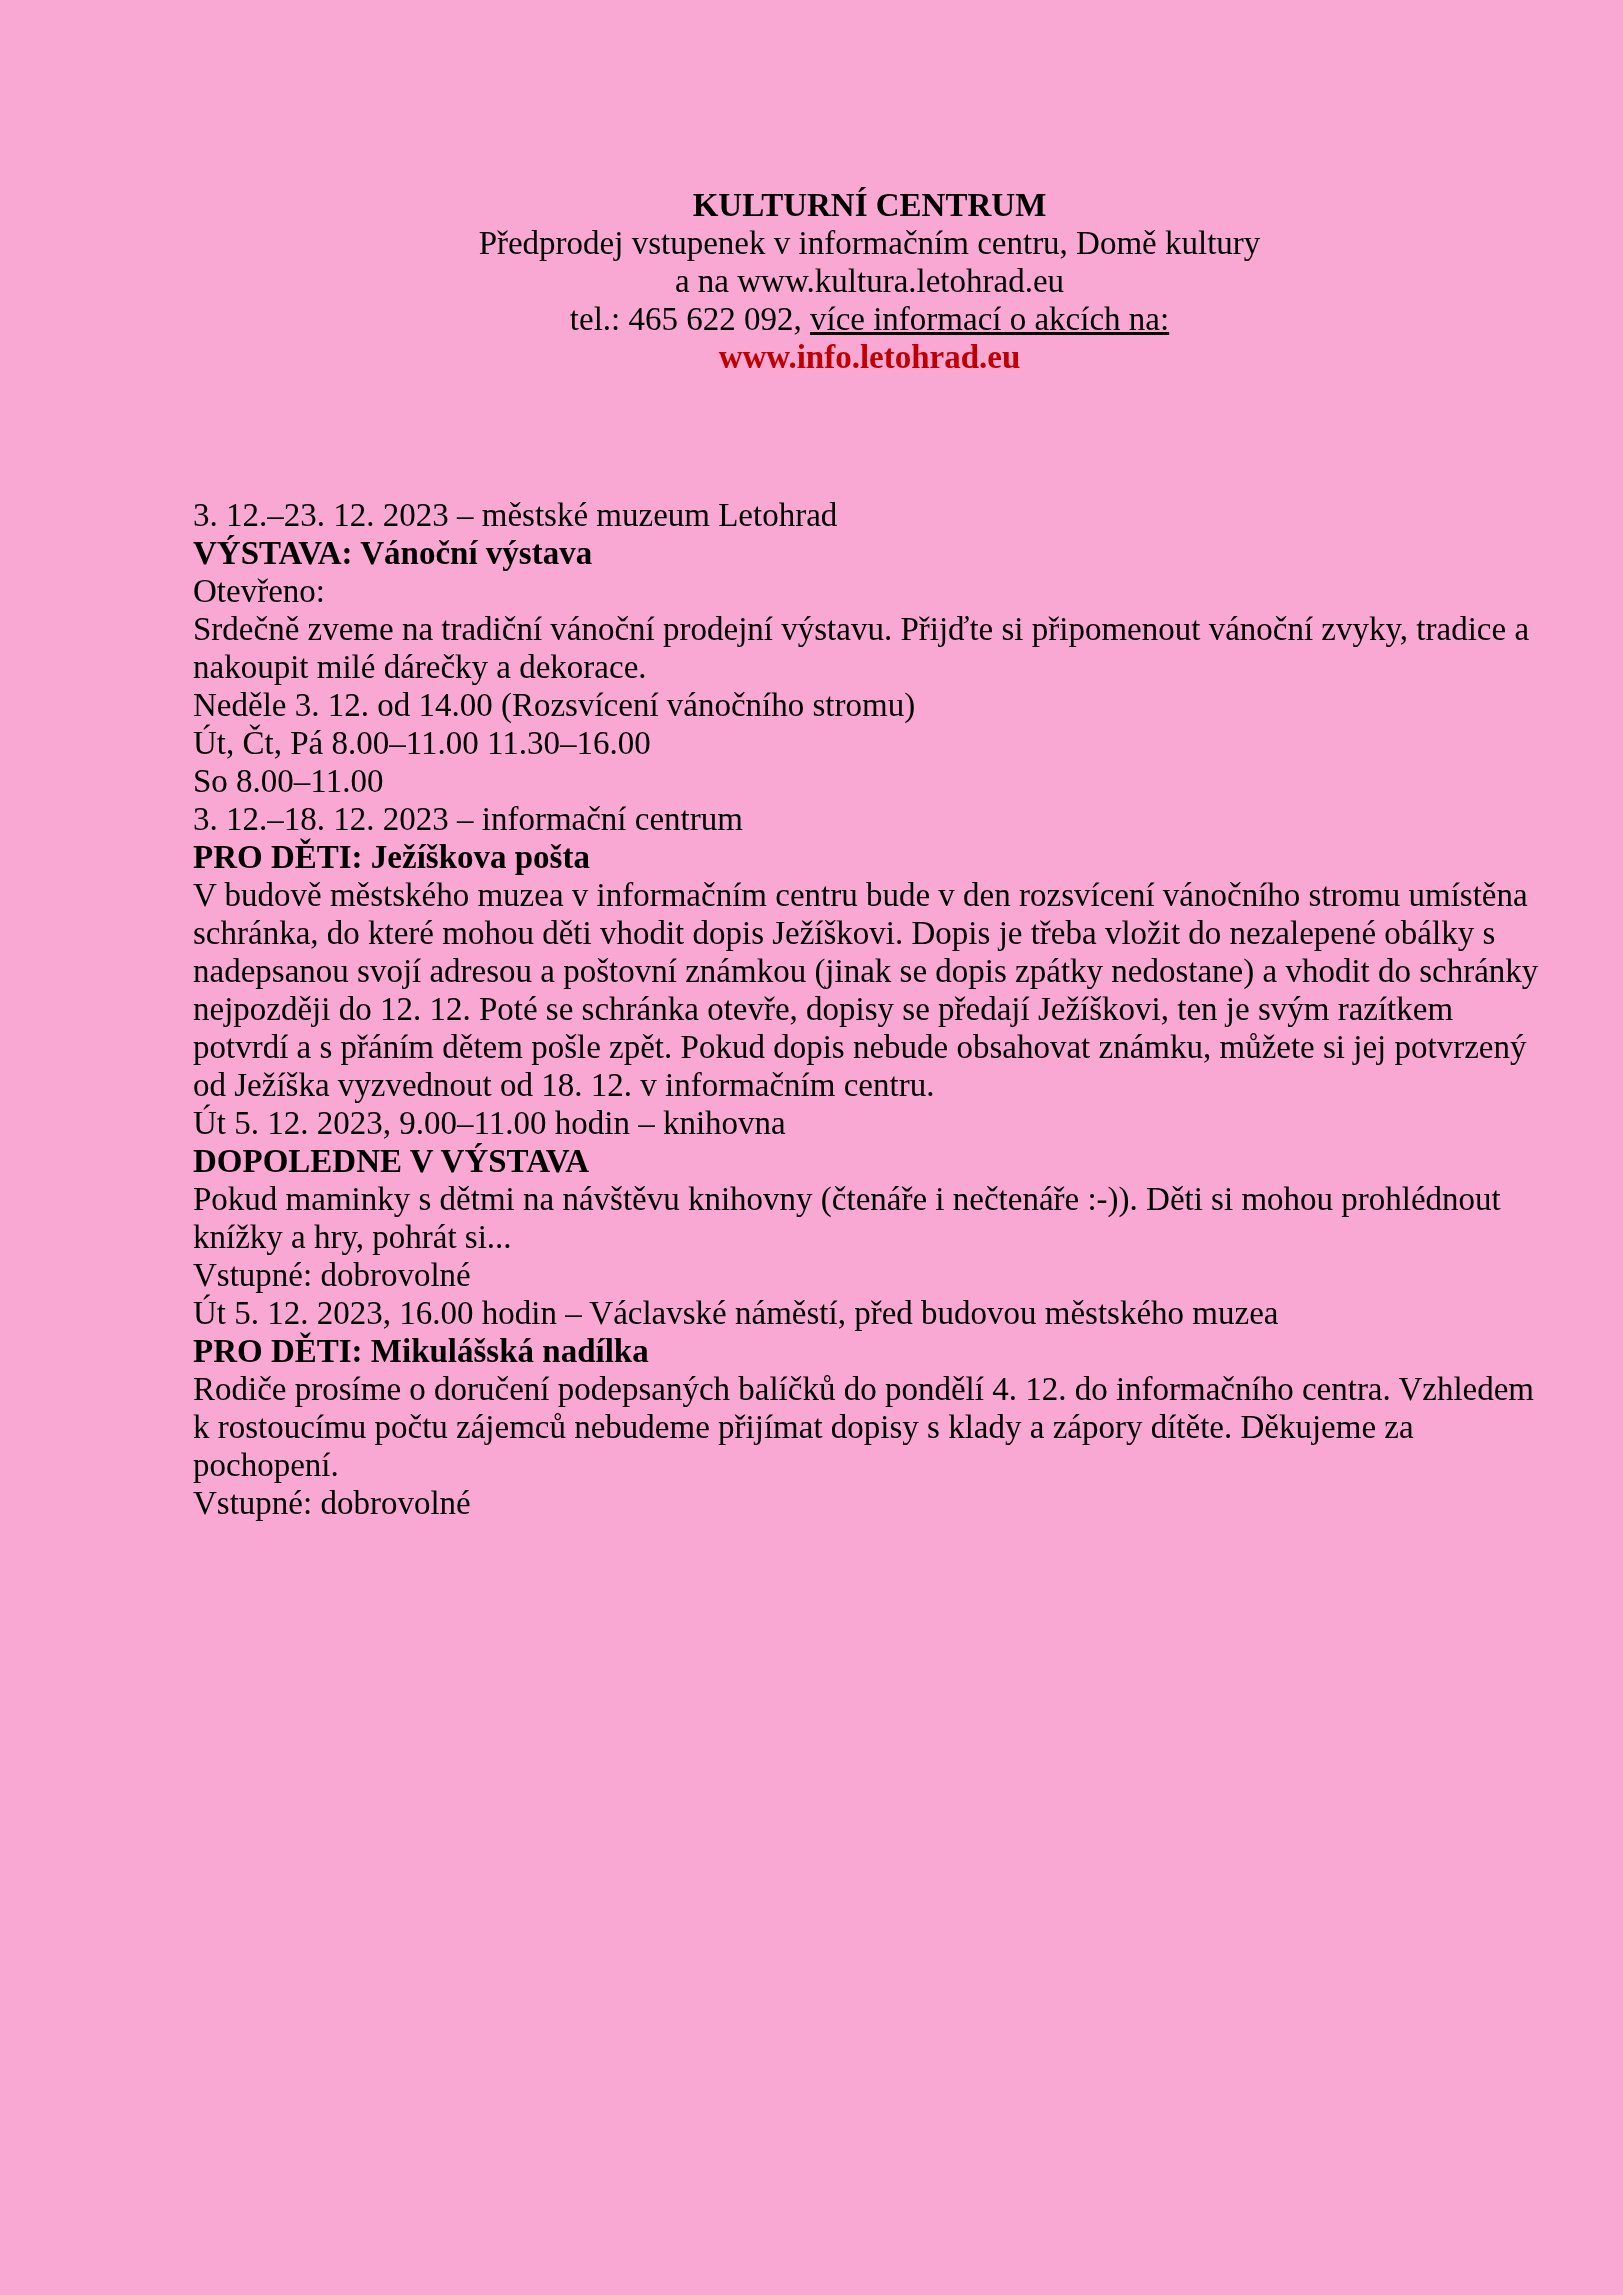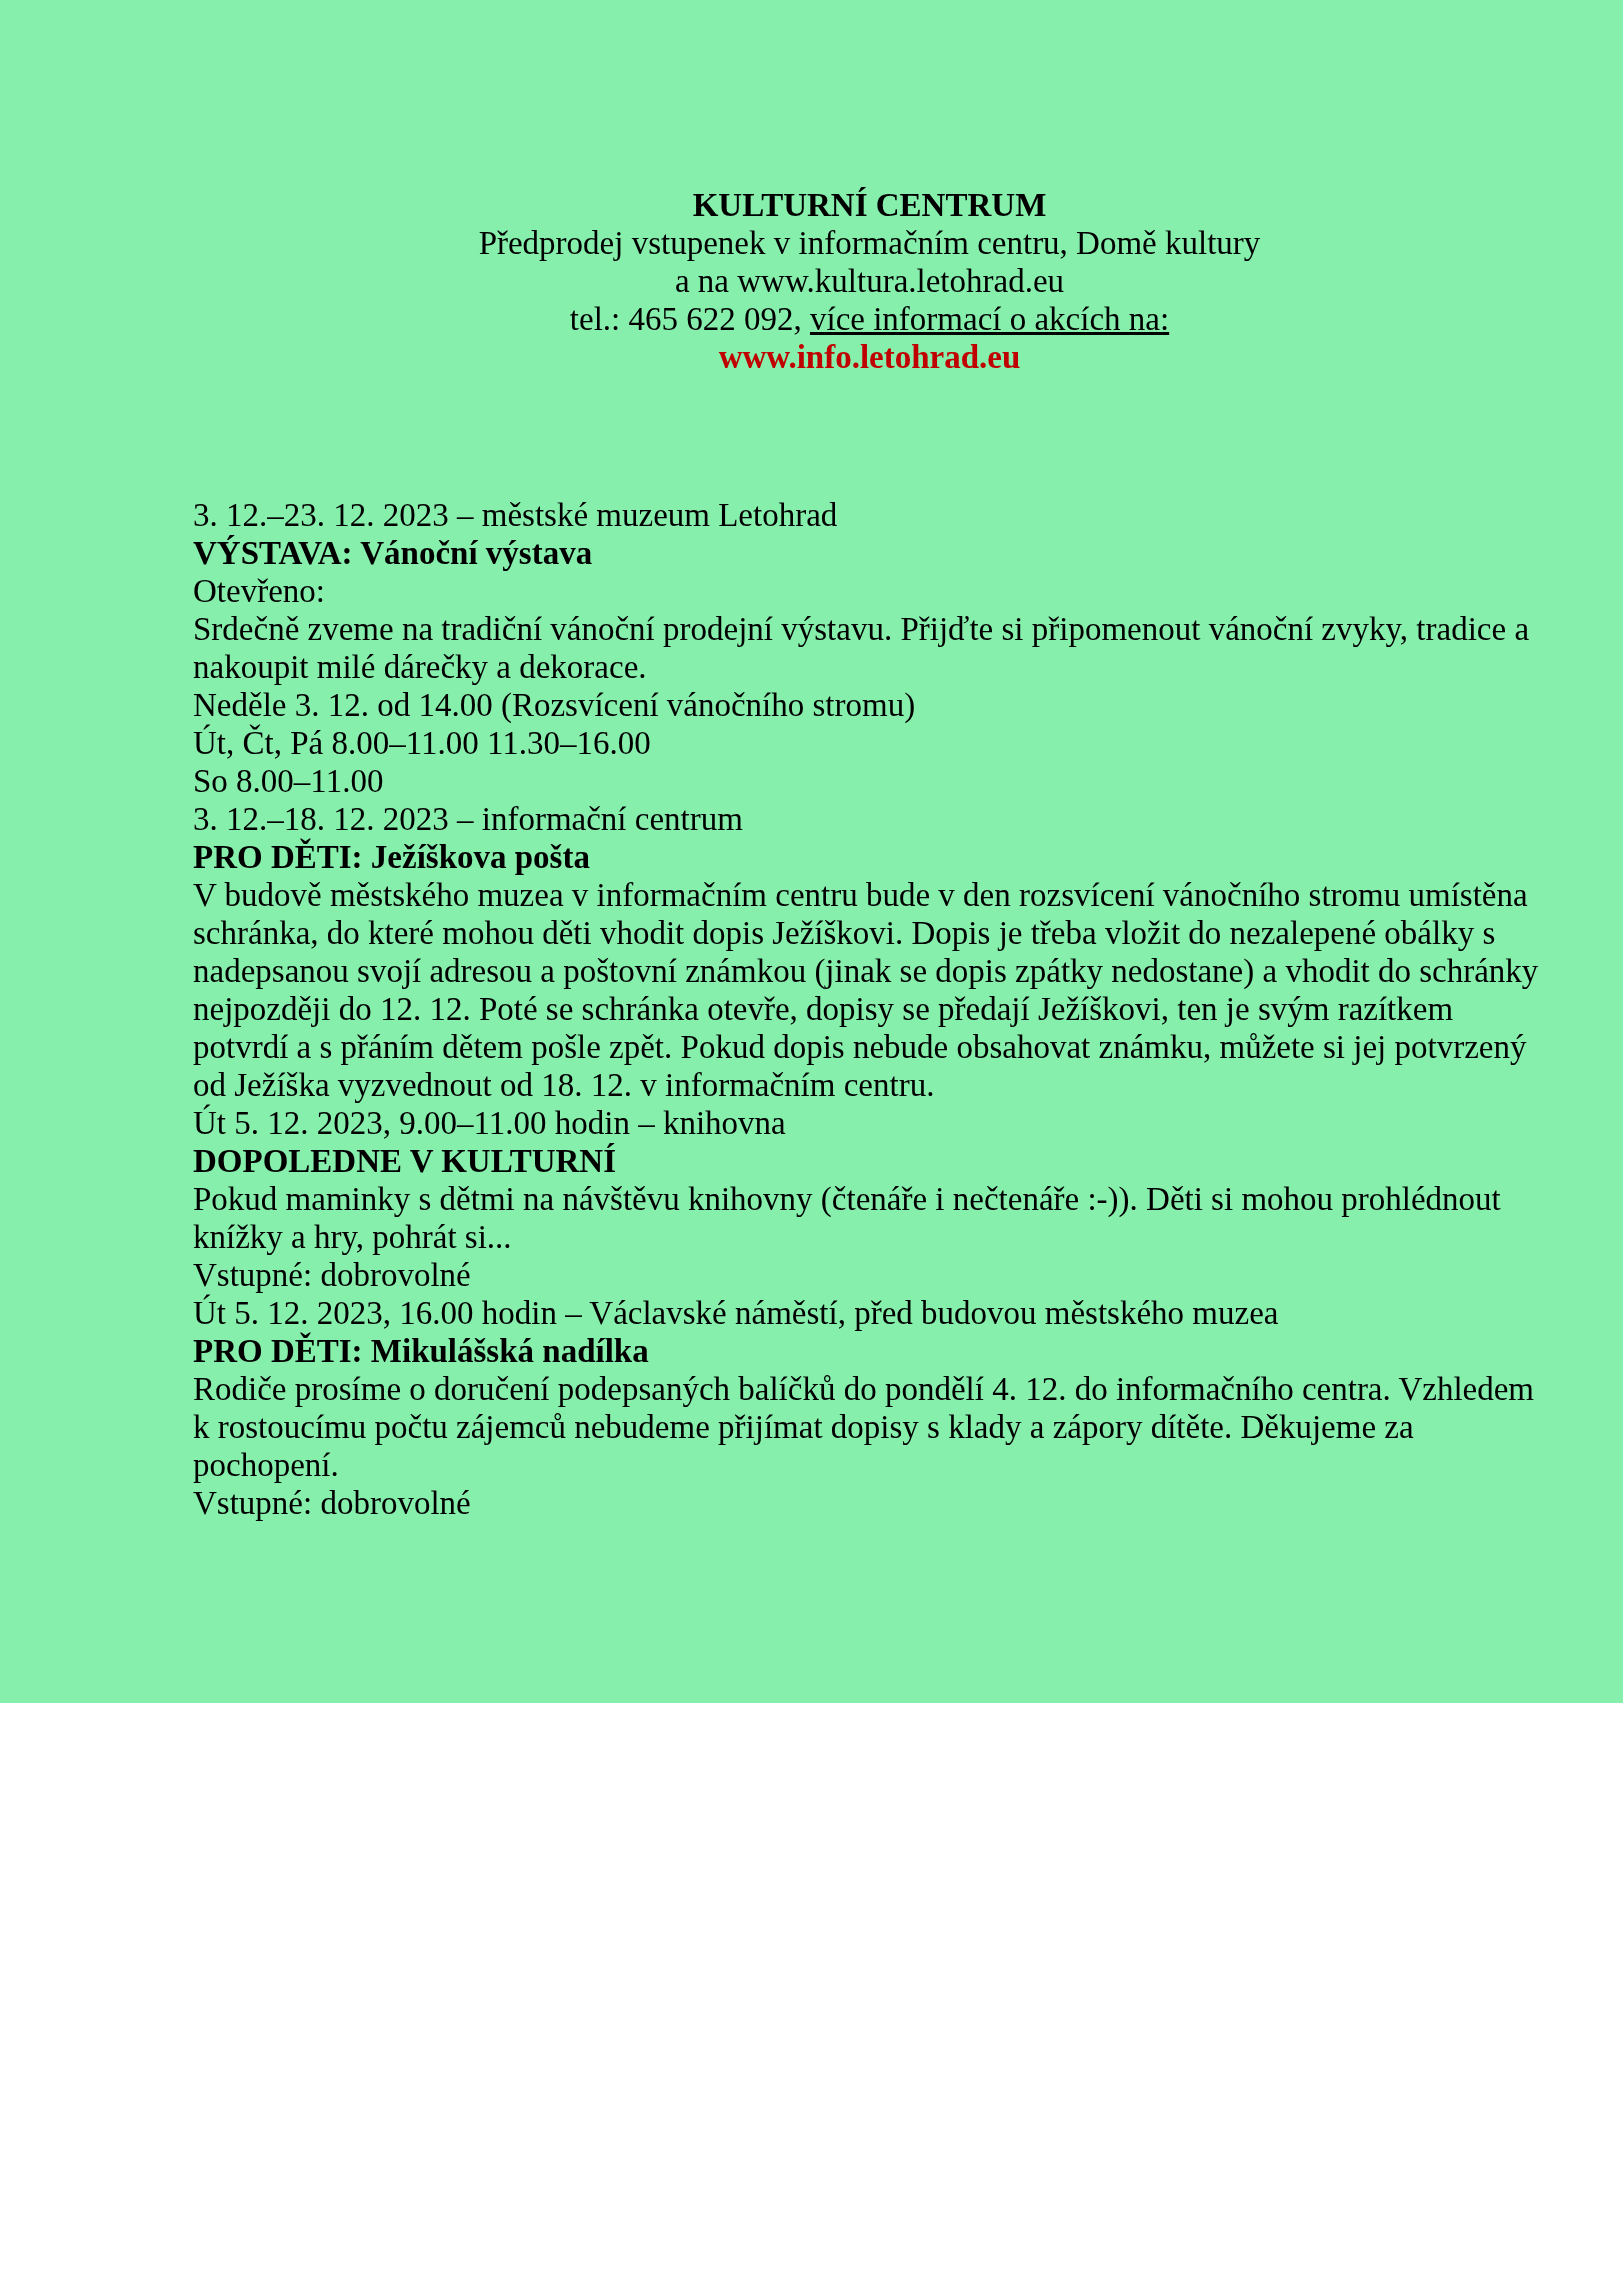--- a/index.html
+++ b/index.html
@@ -7,22 +7,22 @@
   body {
     width: 1623px;
     height: 2295px;
     position: relative;
     overflow: hidden;
     font-family: "Liberation Serif", "DejaVu Serif", serif;
     color: #000000;
   }
   .page {
     width: 1623px;
-    height: 1703px;
-    background: #86efac;
+    height: 2295px;
+    background: #f9a8d4;
     padding: 186px 77px 0 193px;
   }
   .page p, .page .line {
     font-size: 33px;
     line-height: 38px;
     margin: 0;
   }
   .doc-header { text-align: center; }
   .bold { font-weight: bold; }
   .underline { text-decoration: underline; text-align: center; }
@@ -57,21 +57,21 @@
     </section>
 
     <section class="event">
       <p>3. 12.–18. 12. 2023 – informační centrum</p>
       <p class="event-title">PRO DĚTI: Ježíškova pošta</p>
       <p>V budově městského muzea v informačním centru bude v den rozsvícení vánočního stromu umístěna schránka, do které mohou děti vhodit dopis Ježíškovi. Dopis je třeba vložit do nezalepené obálky s nadepsanou svojí adresou a poštovní známkou (jinak se dopis zpátky nedostane) a vhodit do schránky nejpozději do 12. 12. Poté se schránka otevře, dopisy se předají Ježíškovi, ten je svým razítkem potvrdí a s přáním dětem pošle zpět. Pokud dopis nebude obsahovat známku, můžete si jej potvrzený od Ježíška vyzvednout od 18. 12. v informačním centru.</p>
     </section>
 
     <section class="event">
       <p>Út 5. 12. 2023, 9.00–11.00 hodin – knihovna</p>
-      <p class="event-title">DOPOLEDNE V KULTURNÍ</p>
+      <p class="event-title">DOPOLEDNE V VÝSTAVA</p>
       <p>Pokud maminky s dětmi na návštěvu knihovny (čtenáře i nečtenáře :-)). Děti si mohou prohlédnout knížky a hry, pohrát si...</p>
       <p>Vstupné: dobrovolné</p>
     </section>
 
     <section class="event">
       <p>Út 5. 12. 2023, 16.00 hodin – Václavské náměstí, před budovou městského muzea</p>
       <p class="event-title">PRO DĚTI: Mikulášská nadílka</p>
       <p>Rodiče prosíme o doručení podepsaných balíčků do pondělí 4. 12. do informačního centra. Vzhledem k rostoucímu počtu zájemců nebudeme přijímat dopisy s klady a zápory dítěte. Děkujeme za pochopení.</p>
       <p>Vstupné: dobrovolné</p>
     </section>

